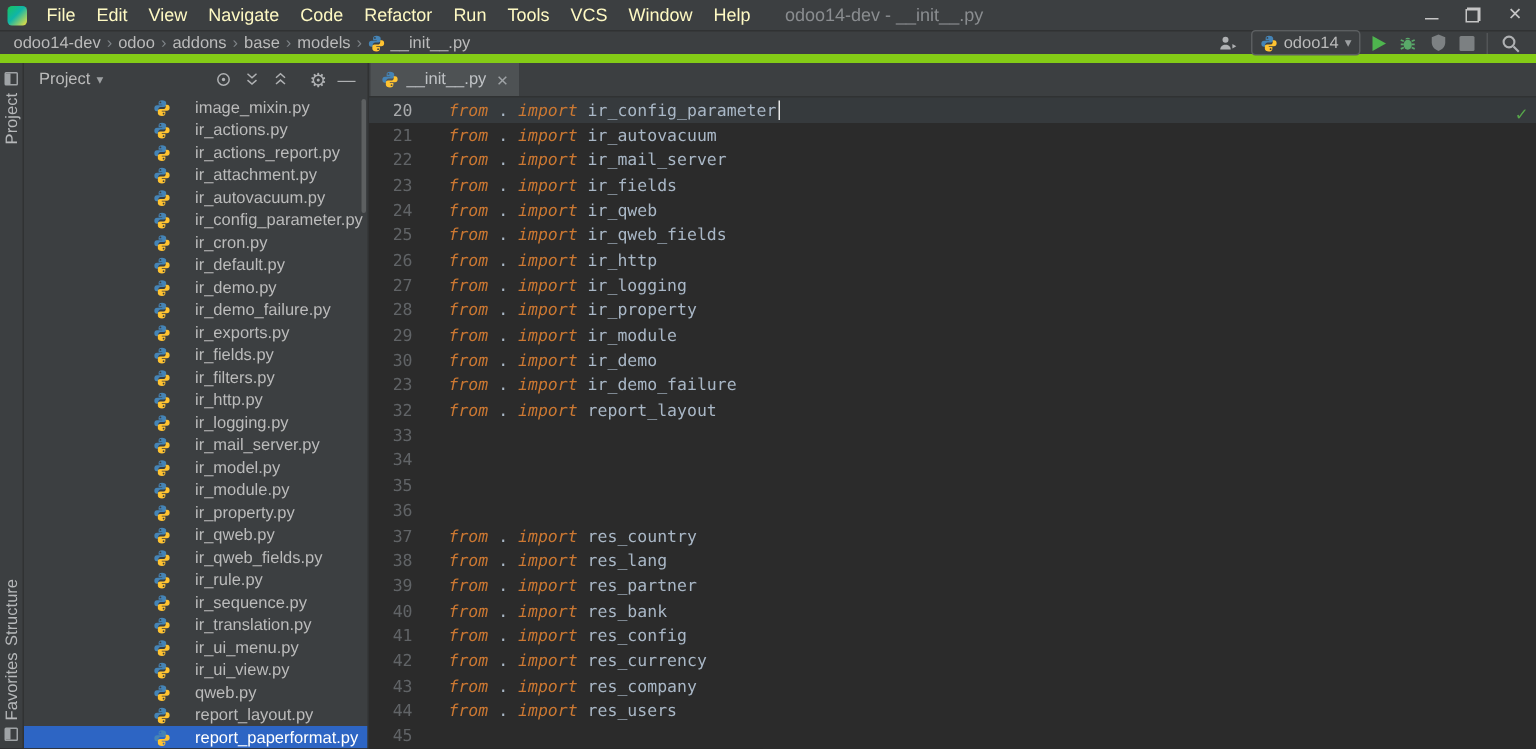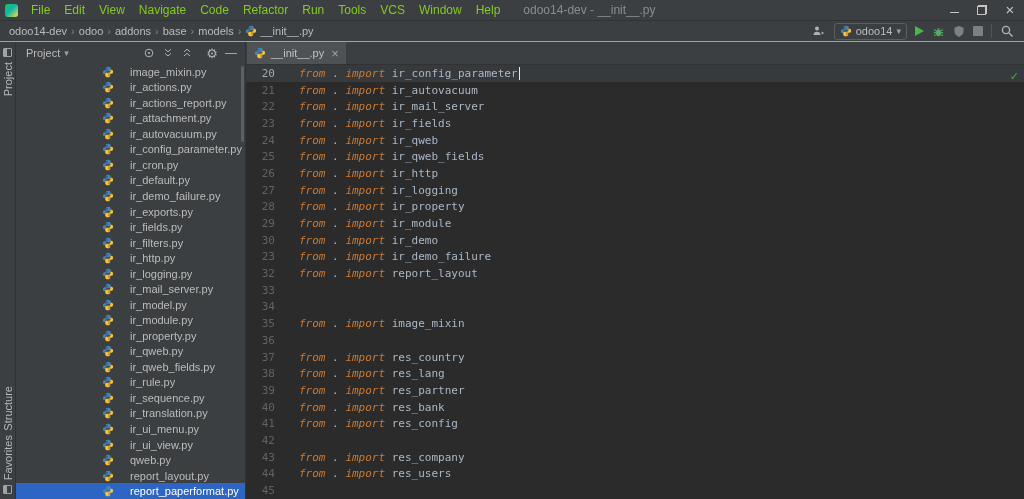--- a/index.html
+++ b/index.html
@@ -5,32 +5,32 @@
   * { box-sizing: border-box; margin: 0; padding: 0; }
   html,body { width:1024px; height:499px; overflow:hidden; }
   body { background:#2b2b2b; font-family:"Liberation Sans", sans-serif; -webkit-font-smoothing:antialiased; }
   .app { width:1024px; height:499px; display:flex; flex-direction:column; }
 
   
   .titlebar { height:21px; background:#3c3f41; border-bottom:1px solid #303233; display:flex; align-items:center; flex-shrink:0; }
   .logo { width:13px; height:13px; border-radius:3px; margin:0 6px 0 5px;
           background:linear-gradient(135deg,#19c45c 0%,#0fb5a8 45%,#f7e13c 100%); flex-shrink:0; }
   .menu-bar { display:flex; height:100%; align-items:center; }
-  .menu-item { padding:0 7px; font-size:12px; color:#84cc16; line-height:21px; cursor:default; }
+  .menu-item { padding:0 7px; font-size:12px; color:#fef9c3; line-height:21px; cursor:default; }
   .window-title { margin-left:16px; font-size:12px; color:#8a8d90; white-space:nowrap; }
   .win-controls { margin-left:auto; display:flex; height:100%; }
   .win-btn { width:28px; display:flex; align-items:center; justify-content:center; color:#c5c5c5; }
   .min-glyph { width:9px; height:1px; background:#c5c5c5; display:block; margin-top:5px; }
   .restore-glyph { position:relative; width:10px; height:10px; display:block; }
   .restore-glyph::before { content:""; position:absolute; top:0; right:0; width:7px; height:7px; border:1px solid #c5c5c5; }
   .restore-glyph::after  { content:""; position:absolute; bottom:0; left:0; width:7px; height:7px; border:1px solid #c5c5c5; background:#3c3f41; }
   .close-glyph { font-size:15px; line-height:1; margin-top:-2px; }
 
   
-  .navbar { height:21px; background:#3c3f41; border-bottom:1px solid #84cc16; display:flex; align-items:center; padding:0 8px; flex-shrink:0; }
+  .navbar { height:21px; background:#3c3f41; border-bottom:6px solid #84cc16; display:flex; align-items:center; padding:0 8px; flex-shrink:0; }
   .breadcrumbs { display:flex; align-items:center; font-size:11px; color:#bbbbbb; }
   .crumb { padding:0 1px; display:flex; align-items:center; gap:3px; }
   .crumb-sep { color:#7f8488; padding:0 3px; font-size:11px; }
   .nav-right { margin-left:auto; display:flex; align-items:center; gap:8px; padding-right:2px; }
   .toolbar-btn { display:flex; align-items:center; justify-content:center; }
   .run-config { display:flex; align-items:center; gap:4px; border:1px solid #5b5e60; border-radius:3px; padding:4px 5px; height:17px; }
   .run-config-label { font-size:11px; color:#bbbbbb; }
   .caret-down { font-size:9px; color:#9da0a2; line-height:1; }
   .play-icon { width:0; height:0; border-left:9px solid var(--run-green,#4eb54e); border-top:5.5px solid transparent; border-bottom:5.5px solid transparent; }
   .stop-icon { width:10px; height:10px; background:#7c8082; border-radius:1px; }
@@ -316,20 +316,29 @@
             </span>
             <span class="tree-label">ir_default.py</span>
           </div>
           <div class="tree-row">
             <span class="tree-icon">
               <svg width="12" height="12" viewBox="0 0 16 16">
                 <path fill="#4584b6" d="M8 1C5.8 1 5 2 5 3.4V5h3.2v.6H3.6C2.1 5.6 1.2 6.7 1.2 8.3c0 1.6.8 2.6 2.3 2.6h1.2V9.2c0-1.2 1-2.1 2.2-2.1h2.9c1.1 0 1.9-.8 1.9-1.9V3.4C11.7 2 10.2 1 8 1zm-1.4 1.2a.8.8 0 110 1.6.8.8 0 010-1.6z"></path>
                 <path fill="#ffc331" d="M8 15c2.2 0 3-1 3-2.4V11H7.8v-.6h4.6c1.5 0 2.4-1.1 2.4-2.7 0-1.6-.8-2.6-2.3-2.6h-1.2v1.7c0 1.2-1 2.1-2.2 2.1H6.2c-1.1 0-1.9.8-1.9 1.9v1.8C4.3 14 5.8 15 8 15zm1.4-1.2a.8.8 0 110-1.6.8.8 0 010 1.6z"></path>
               </svg>
             </span>
+            <span class="tree-label">ir_demo.py</span>
+          </div>
+          <div class="tree-row">
+            <span class="tree-icon">
+              <svg width="12" height="12" viewBox="0 0 16 16">
+                <path fill="#4584b6" d="M8 1C5.8 1 5 2 5 3.4V5h3.2v.6H3.6C2.1 5.6 1.2 6.7 1.2 8.3c0 1.6.8 2.6 2.3 2.6h1.2V9.2c0-1.2 1-2.1 2.2-2.1h2.9c1.1 0 1.9-.8 1.9-1.9V3.4C11.7 2 10.2 1 8 1zm-1.4 1.2a.8.8 0 110 1.6.8.8 0 010-1.6z"></path>
+                <path fill="#ffc331" d="M8 15c2.2 0 3-1 3-2.4V11H7.8v-.6h4.6c1.5 0 2.4-1.1 2.4-2.7 0-1.6-.8-2.6-2.3-2.6h-1.2v1.7c0 1.2-1 2.1-2.2 2.1H6.2c-1.1 0-1.9.8-1.9 1.9v1.8C4.3 14 5.8 15 8 15zm1.4-1.2a.8.8 0 110-1.6.8.8 0 010 1.6z"></path>
+              </svg>
+            </span>
             <span class="tree-label">ir_demo_failure.py</span>
           </div>
           <div class="tree-row">
             <span class="tree-icon">
               <svg width="12" height="12" viewBox="0 0 16 16">
                 <path fill="#4584b6" d="M8 1C5.8 1 5 2 5 3.4V5h3.2v.6H3.6C2.1 5.6 1.2 6.7 1.2 8.3c0 1.6.8 2.6 2.3 2.6h1.2V9.2c0-1.2 1-2.1 2.2-2.1h2.9c1.1 0 1.9-.8 1.9-1.9V3.4C11.7 2 10.2 1 8 1zm-1.4 1.2a.8.8 0 110 1.6.8.8 0 010-1.6z"></path>
                 <path fill="#ffc331" d="M8 15c2.2 0 3-1 3-2.4V11H7.8v-.6h4.6c1.5 0 2.4-1.1 2.4-2.7 0-1.6-.8-2.6-2.3-2.6h-1.2v1.7c0 1.2-1 2.1-2.2 2.1H6.2c-1.1 0-1.9.8-1.9 1.9v1.8C4.3 14 5.8 15 8 15zm1.4-1.2a.8.8 0 110-1.6.8.8 0 010 1.6z"></path>
               </svg>
             </span>
             <span class="tree-label">ir_exports.py</span>
@@ -569,21 +578,20 @@
             </div>
             <div class="code-line">
               <span class="gutter">33</span>
             </div>
             <div class="code-line">
               <span class="gutter">34</span>
               <span class="code-text"></span>
             </div>
             <div class="code-line">
               <span class="gutter">35</span>
-              <span class="code-text"><span class="kw">from</span><span> . </span><span class="kw">import</span><span> image_mixin</span></span>
             </div>
             <div class="code-line">
               <span class="gutter">36</span>
               <span class="code-text"></span>
             </div>
             <div class="code-line">
               <span class="gutter">37</span>
               <span class="code-text"><span class="kw">from</span><span> . </span><span class="kw">import</span><span> res_country</span></span>
             </div>
             <div class="code-line">
@@ -597,20 +605,21 @@
             <div class="code-line">
               <span class="gutter">40</span>
               <span class="code-text"><span class="kw">from</span><span> . </span><span class="kw">import</span><span> res_bank</span></span>
             </div>
             <div class="code-line">
               <span class="gutter">41</span>
               <span class="code-text"><span class="kw">from</span><span> . </span><span class="kw">import</span><span> res_config</span></span>
             </div>
             <div class="code-line">
               <span class="gutter">42</span>
+              <span class="code-text"><span class="kw">from</span><span> . </span><span class="kw">import</span><span> res_currency</span></span>
             </div>
             <div class="code-line">
               <span class="gutter">43</span>
               <span class="code-text"><span class="kw">from</span><span> . </span><span class="kw">import</span><span> res_company</span></span>
             </div>
             <div class="code-line">
               <span class="gutter">44</span>
               <span class="code-text"><span class="kw">from</span><span> . </span><span class="kw">import</span><span> res_users</span></span>
             </div>
             <div class="code-line">

